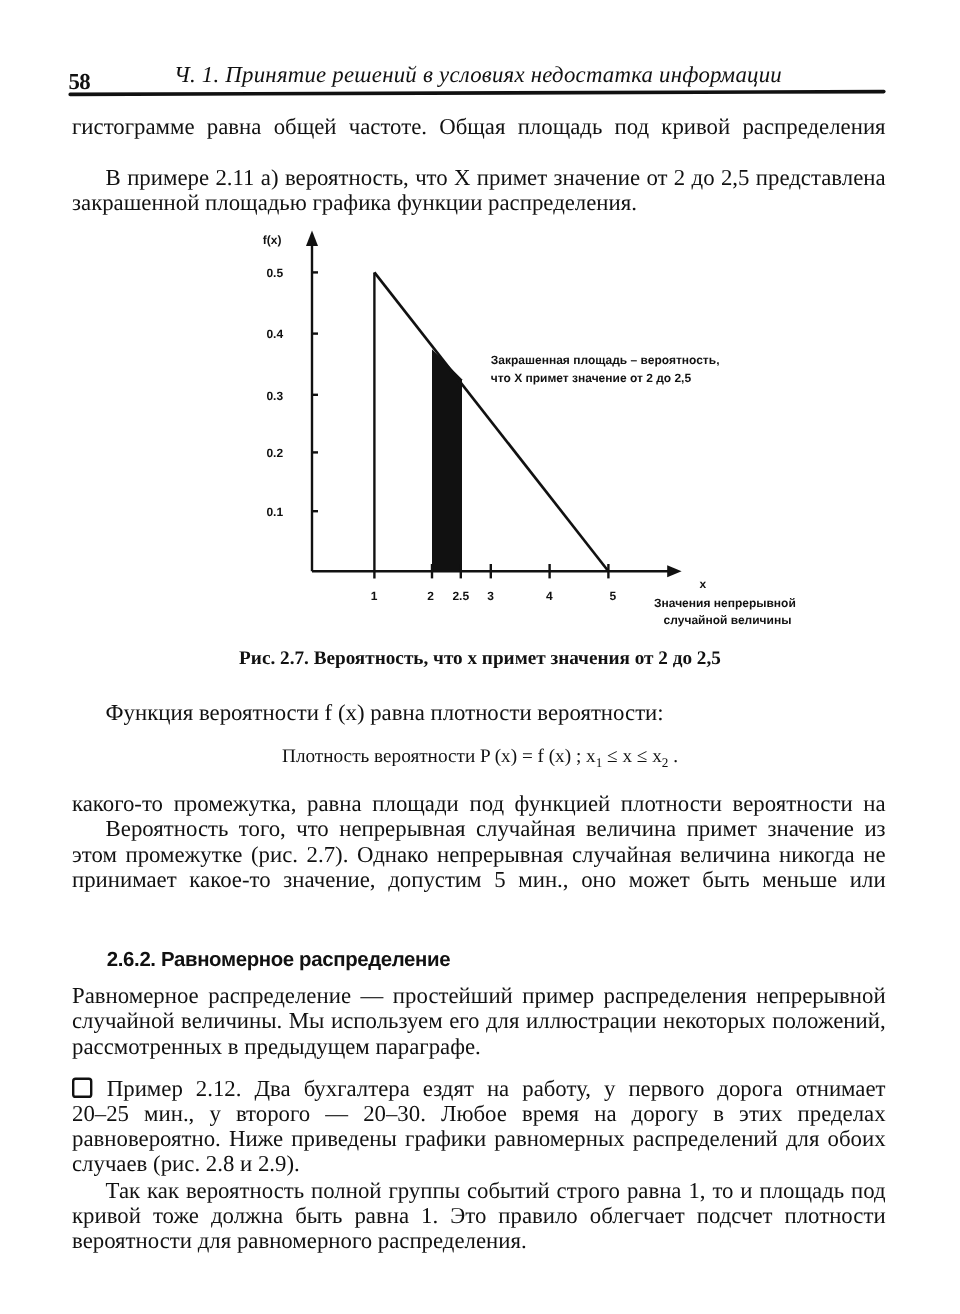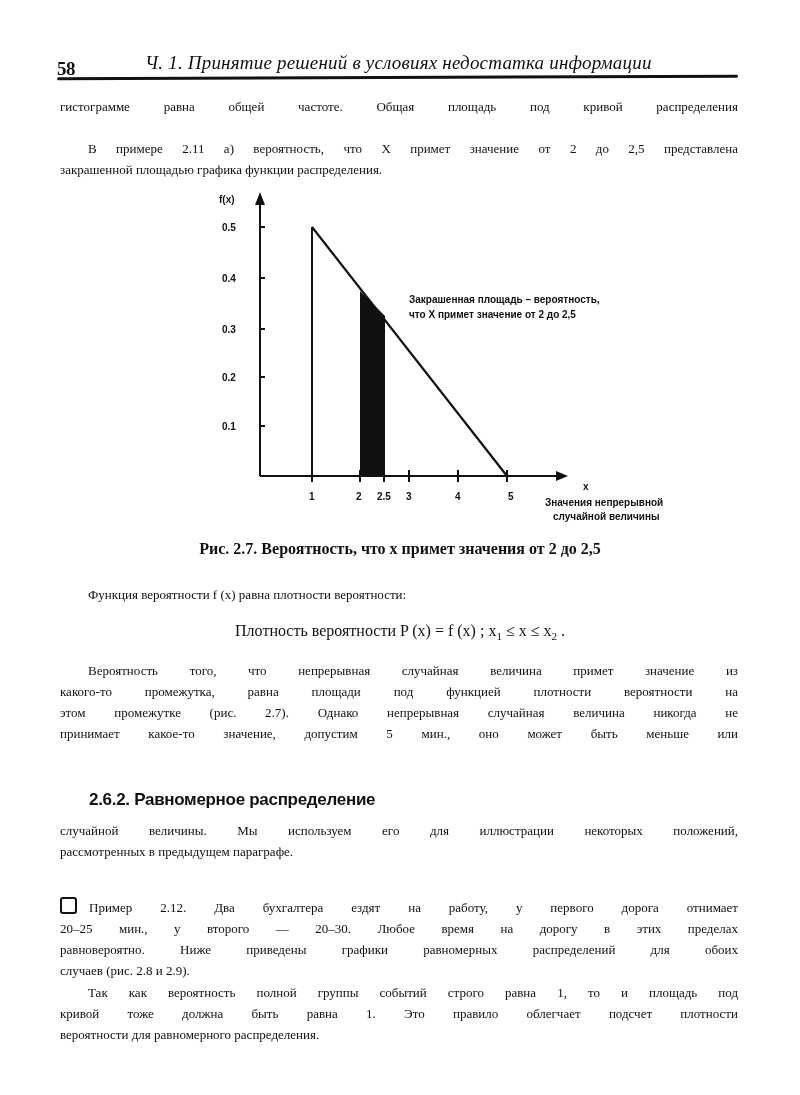--- a/index.html
+++ b/index.html
@@ -16,21 +16,21 @@
       position: absolute; left: 145px; top: 52px;
       font-family: "Liberation Serif", serif; font-style: italic;
       font-size: 19px; letter-spacing: 0.2px;
     }
     .head-rule {
       position: absolute; left: 57px; top: 76px; width: 681px; height: 3px;
       background: #111; border-radius: 2px; transform: skewY(-0.2deg);
     }
     .para {
       position: absolute; left: 60px; width: 678px;
-      font-size: 13px; line-height: 21px; text-align: justify;
+      font-size: 19px; line-height: 21px; text-align: justify;
       font-family: "Liberation Serif", serif;
     }
     .para .line { display: block; text-align: justify; text-align-last: justify; white-space: nowrap; }
     .para .line.last { text-align-last: left; }
     .indent { padding-left: 28px; }
     .figure { position: absolute; left: 0; top: 180px; width: 692px; height: 350px; }
     .chart-svg { position: absolute; left: 0; top: 0; }
     .caption {
       position: absolute; left: 0; width: 800px; top: 540px; text-align: center;
       font-weight: bold; font-size: 16px; font-family: "Liberation Serif", serif;
@@ -117,29 +117,30 @@
 
 <div class="caption">Рис. 2.7. Вероятность, что x примет значения от 2 до 2,5</div>
 
 <div class="para" style="top:584px; width:auto; left:88px;">Функция вероятности f (x) равна плотности вероятности:</div>
 
 <div class="formula">
   <span>Плотность вероятности P (x) = f (x) ;  x</span><sub>1</sub><span> ≤ x ≤ x</span><sub>2</sub><span> .</span>
 </div>
 
 <div class="para" style="top:660px;">
+  <span class="line">какого-то промежутка, равна площади под функцией плотности вероятности на</span>
   <span class="line indent">Вероятность того, что непрерывная случайная величина примет значение из</span>
-  <span class="line">какого-то промежутка, равна площади под функцией плотности вероятности на</span>
   <span class="line">этом промежутке (рис. 2.7). Однако непрерывная случайная величина никогда не</span>
   <span class="line">принимает какое-то значение, допустим 5 мин., оно может быть меньше или</span>
 </div>
 
 <div class="section-title">2.6.2. Равномерное распределение</div>
 
 <div class="para" style="top:820px;">
+  <span class="line">Равномерное распределение — простейший пример распределения непрерывной</span>
   <span class="line">случайной величины. Мы используем его для иллюстрации некоторых положений,</span>
   <span class="line last">рассмотренных в предыдущем параграфе.</span>
 </div>
 
 <div class="para" style="top:897px;">
   <span class="line"><span class="example-box"></span><span class="bold">Пример 2.12</span><span>. Два бухгалтера ездят на работу, у первого дорога отнимает</span></span>
   <span class="line">20–25 мин., у второго — 20–30. Любое время на дорогу в этих пределах</span>
   <span class="line">равновероятно. Ниже приведены графики равномерных распределений для обоих</span>
   <span class="line last">случаев (рис. 2.8 и 2.9).</span>
 </div>

